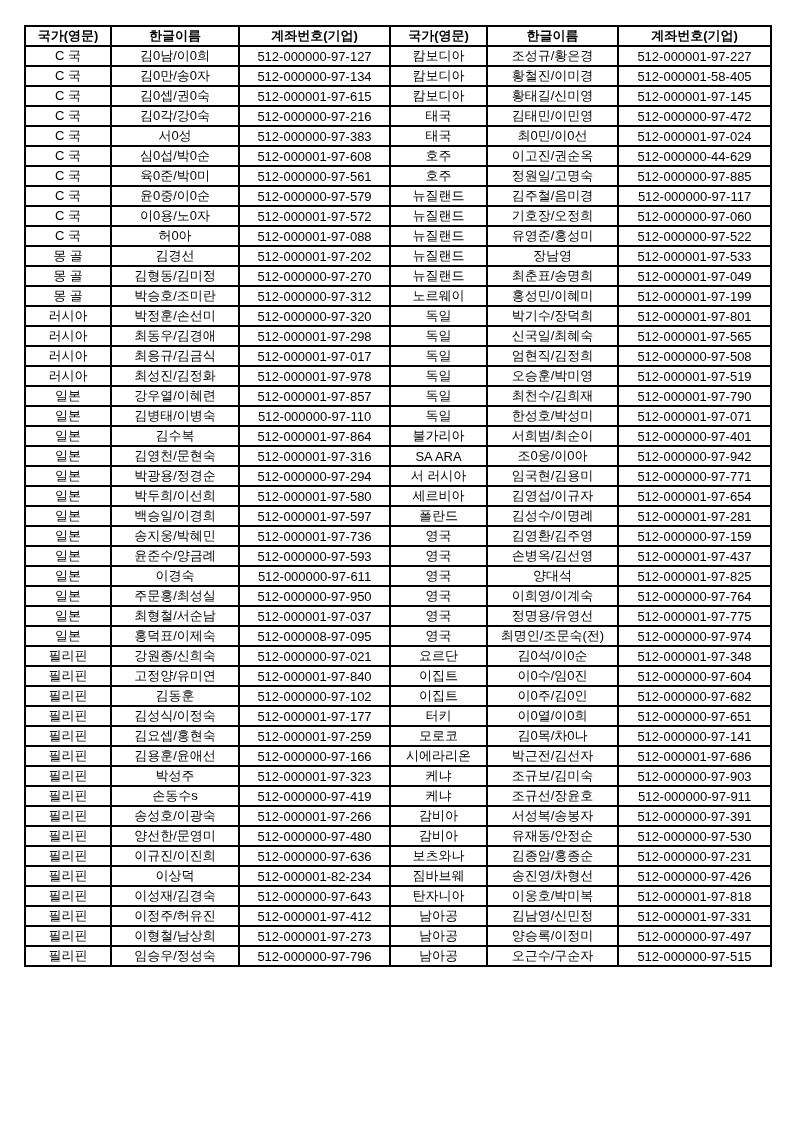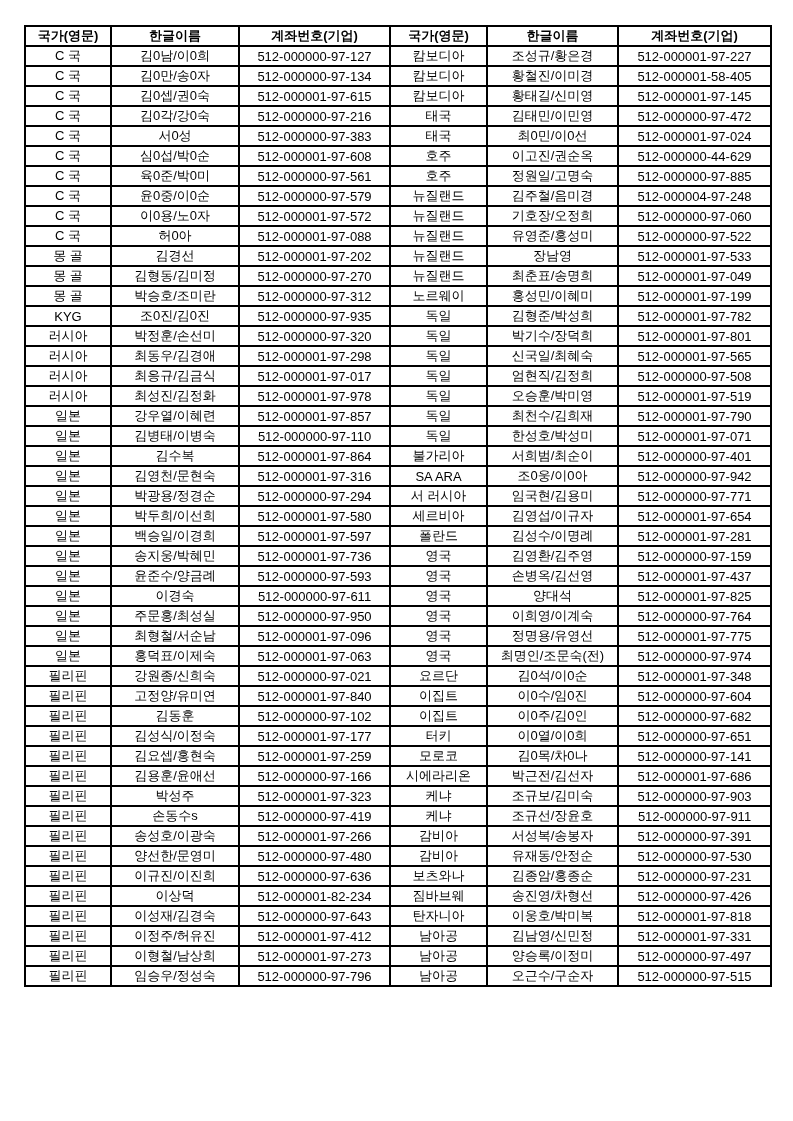--- a/index.html
+++ b/index.html
@@ -130,21 +130,21 @@
           <td class="country-cell">호주</td>
           <td class="name-cell">정원일/고명숙</td>
           <td class="account-cell">512-000000-97-885</td>
         </tr>
         <tr>
           <td class="country-cell">C 국</td>
           <td class="name-cell">윤0중/이0순</td>
           <td class="account-cell">512-000000-97-579</td>
           <td class="country-cell">뉴질랜드</td>
           <td class="name-cell">김주철/음미경</td>
-          <td class="account-cell">512-000004-97-248</td>
+          <td class="account-cell">512-000000-97-117</td>
         </tr>
         <tr>
           <td class="country-cell">C 국</td>
           <td class="name-cell">이0용/노0자</td>
           <td class="account-cell">512-000001-97-572</td>
           <td class="country-cell">뉴질랜드</td>
           <td class="name-cell">기호장/오정희</td>
           <td class="account-cell">512-000000-97-060</td>
         </tr>
         <tr>
@@ -173,28 +173,20 @@
         </tr>
         <tr>
           <td class="country-cell">몽 골</td>
           <td class="name-cell">박승호/조미란</td>
           <td class="account-cell">512-000000-97-312</td>
           <td class="country-cell">노르웨이</td>
           <td class="name-cell">홍성민/이혜미</td>
           <td class="account-cell">512-000001-97-199</td>
         </tr>
         <tr>
-          <td class="country-cell">KYG</td>
-          <td class="name-cell">조0진/김0진</td>
-          <td class="account-cell">512-000000-97-935</td>
-          <td class="country-cell">독일</td>
-          <td class="name-cell">김형준/박성희</td>
-          <td class="account-cell">512-000001-97-782</td>
-        </tr>
-        <tr>
           <td class="country-cell">러시아</td>
           <td class="name-cell">박정훈/손선미</td>
           <td class="account-cell">512-000000-97-320</td>
           <td class="country-cell">독일</td>
           <td class="name-cell">박기수/장덕희</td>
           <td class="account-cell">512-000001-97-801</td>
         </tr>
         <tr>
           <td class="country-cell">러시아</td>
           <td class="name-cell">최동우/김경애</td>
@@ -303,29 +295,29 @@
           <td class="country-cell">일본</td>
           <td class="name-cell">주문홍/최성실</td>
           <td class="account-cell">512-000000-97-950</td>
           <td class="country-cell">영국</td>
           <td class="name-cell">이희영/이계숙</td>
           <td class="account-cell">512-000000-97-764</td>
         </tr>
         <tr>
           <td class="country-cell">일본</td>
           <td class="name-cell">최형철/서순남</td>
-          <td class="account-cell">512-000001-97-096</td>
+          <td class="account-cell">512-000001-97-037</td>
           <td class="country-cell">영국</td>
           <td class="name-cell">정명용/유영선</td>
           <td class="account-cell">512-000001-97-775</td>
         </tr>
         <tr>
           <td class="country-cell">일본</td>
           <td class="name-cell">홍덕표/이제숙</td>
-          <td class="account-cell">512-000001-97-063</td>
+          <td class="account-cell">512-000008-97-095</td>
           <td class="country-cell">영국</td>
           <td class="name-cell">최명인/조문숙(전)</td>
           <td class="account-cell">512-000000-97-974</td>
         </tr>
         <tr>
           <td class="country-cell">필리핀</td>
           <td class="name-cell">강원종/신희숙</td>
           <td class="account-cell">512-000000-97-021</td>
           <td class="country-cell">요르단</td>
           <td class="name-cell">김0석/이0순</td>

